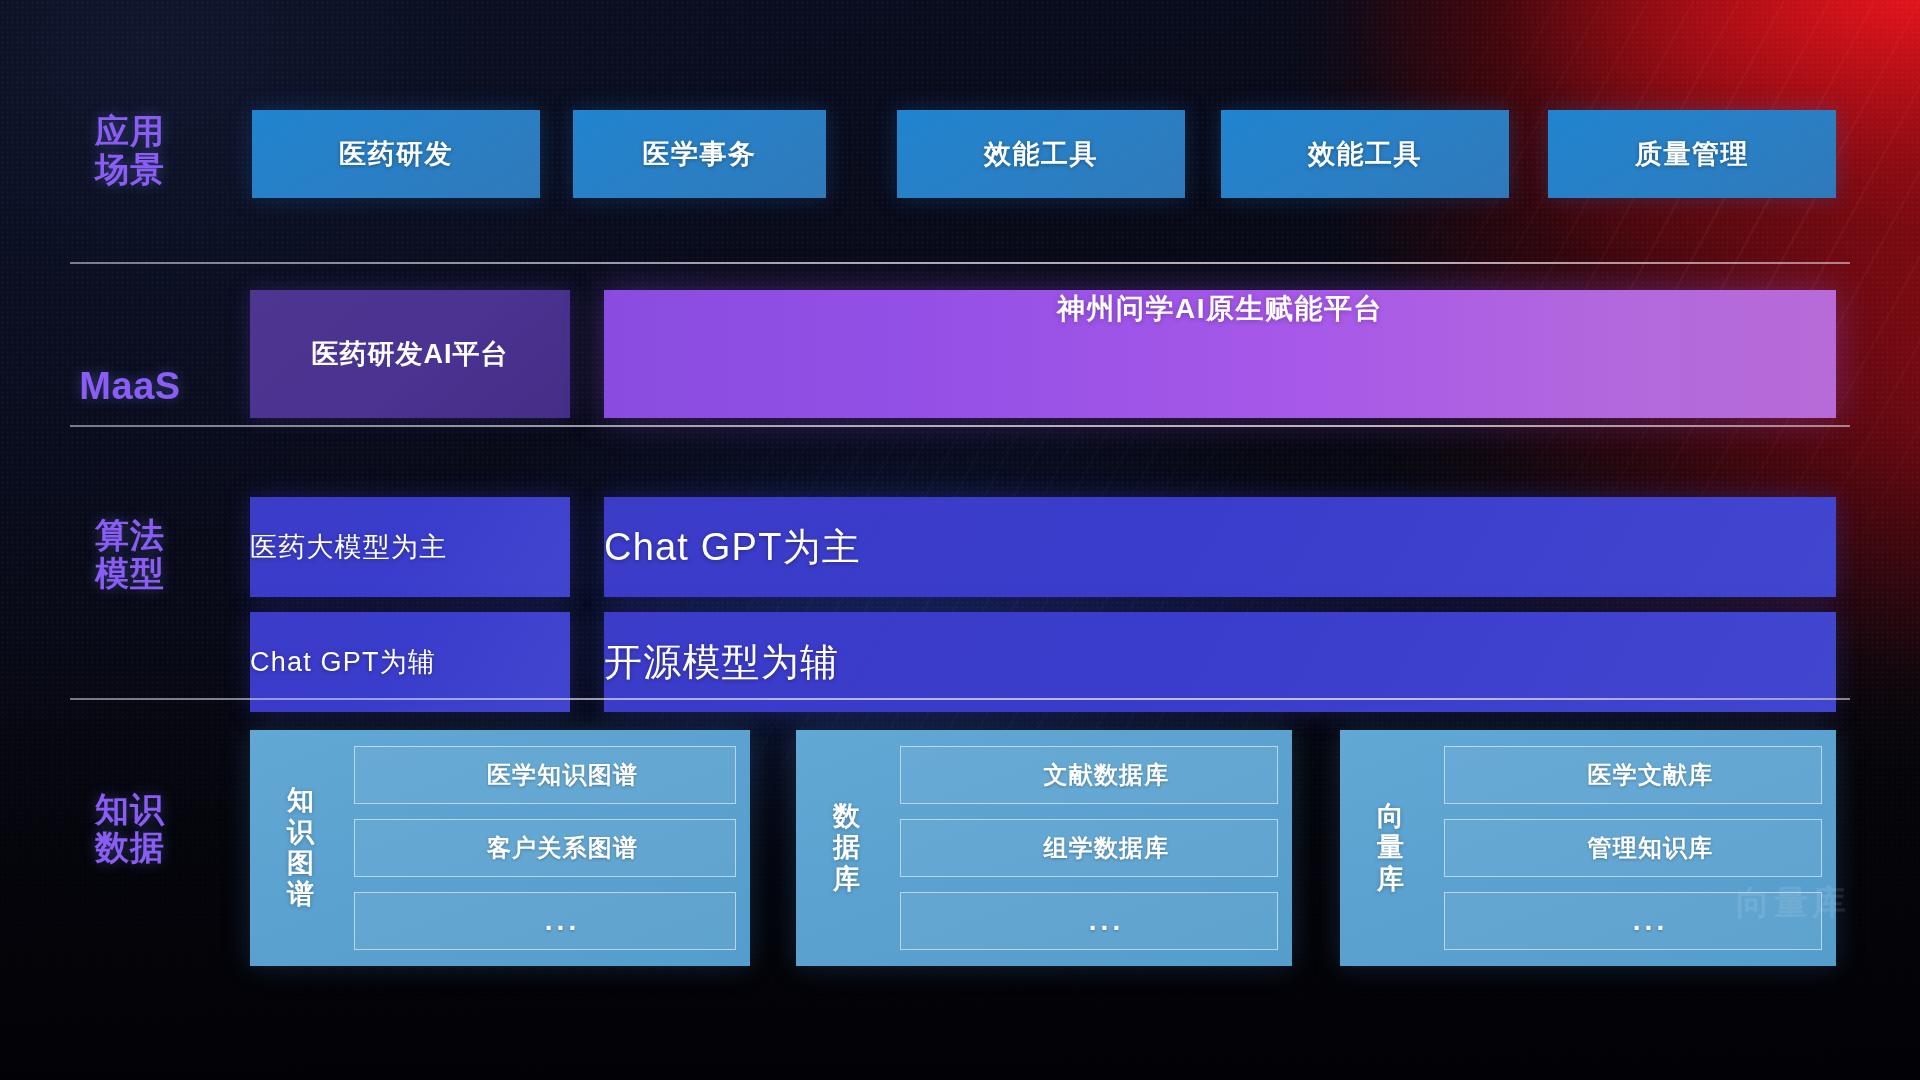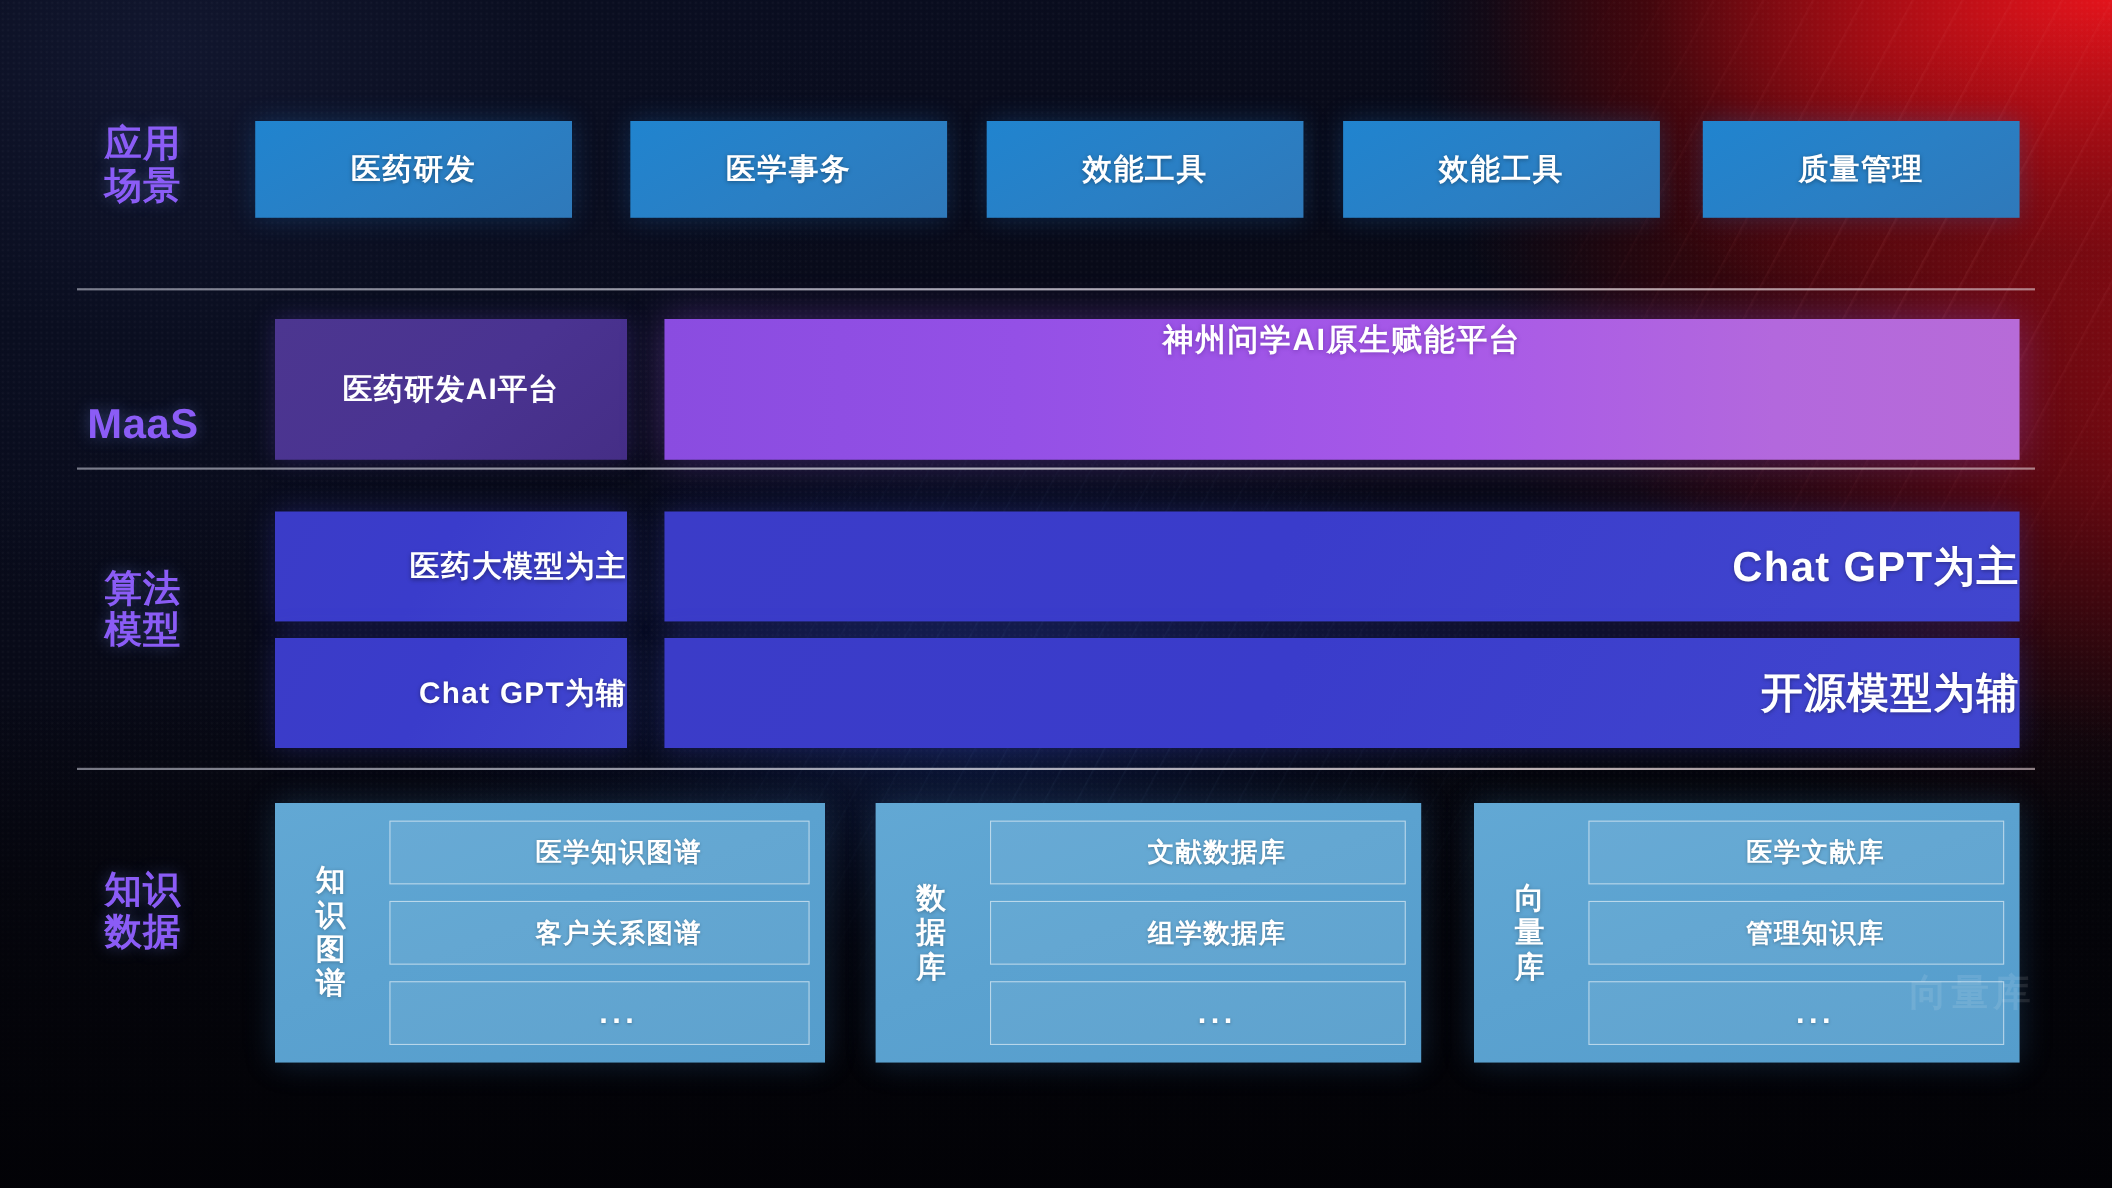--- a/index.html
+++ b/index.html
@@ -157,27 +157,28 @@
     font-weight: 700;
     letter-spacing: 1.5px;
     text-shadow: 0 1px 5px rgba(60,20,110,0.40);
   }
 
   
   .algo-box {
     position: absolute;
     display: flex;
     align-items: center;
-    justify-content: flex-end;
-    color: #ffffff;
-    font-weight: 700;
+    justify-content: flex-start;
+    color: #ffffff;
+    font-weight: 400;
     letter-spacing: 1.2px;
     text-shadow: 0 1px 4px rgba(0,0,0,0.35);
     background: linear-gradient(120deg, #3b3cc8 0%, #3a3ccb 45%, #4146cf 100%);
     box-shadow: 0 0 24px rgba(60,62,200,0.32);
+    margin-top: 32px;
   }
   .algo-left  { left: 250px; width: 320px; font-size: 27px; }
   .algo-right { left: 604px; width: 1232px; font-size: 38px; }
   .algo-r1 { top: 465px; height: 100px; }
   .algo-r2 { top: 580px; height: 100px; }
 
   
   .kgroup {
     position: absolute;
     top: 730px;
@@ -256,24 +257,24 @@
   <div class="bg-layer bg-streaks"></div>
   <div class="bg-layer bg-streaks-red"></div>
   <div class="bg-layer bg-dots"></div>
   <div class="bg-layer bg-dark-bottom"></div>
 
   <div id="content">
 
     <div class="row-label" style="top:112px;">应用
 场景</div>
 
-    <div class="scene-box" style="left:232px; width:288px;">
+    <div class="scene-box" style="left:252px; width:288px;">
       <span>医药研发</span>
     </div>
-    <div class="scene-box" style="left:573px; width:288px;">
+    <div class="scene-box" style="left:573px; width:253px;">
       <span>医学事务</span>
     </div>
     <div class="scene-box" style="left:897px; width:288px;">
       <span>效能工具</span>
     </div>
     <div class="scene-box" style="left:1221px; width:288px;">
       <span>效能工具</span>
     </div>
     <div class="scene-box" style="left:1548px; width:288px;">
       <span>质量管理</span>

